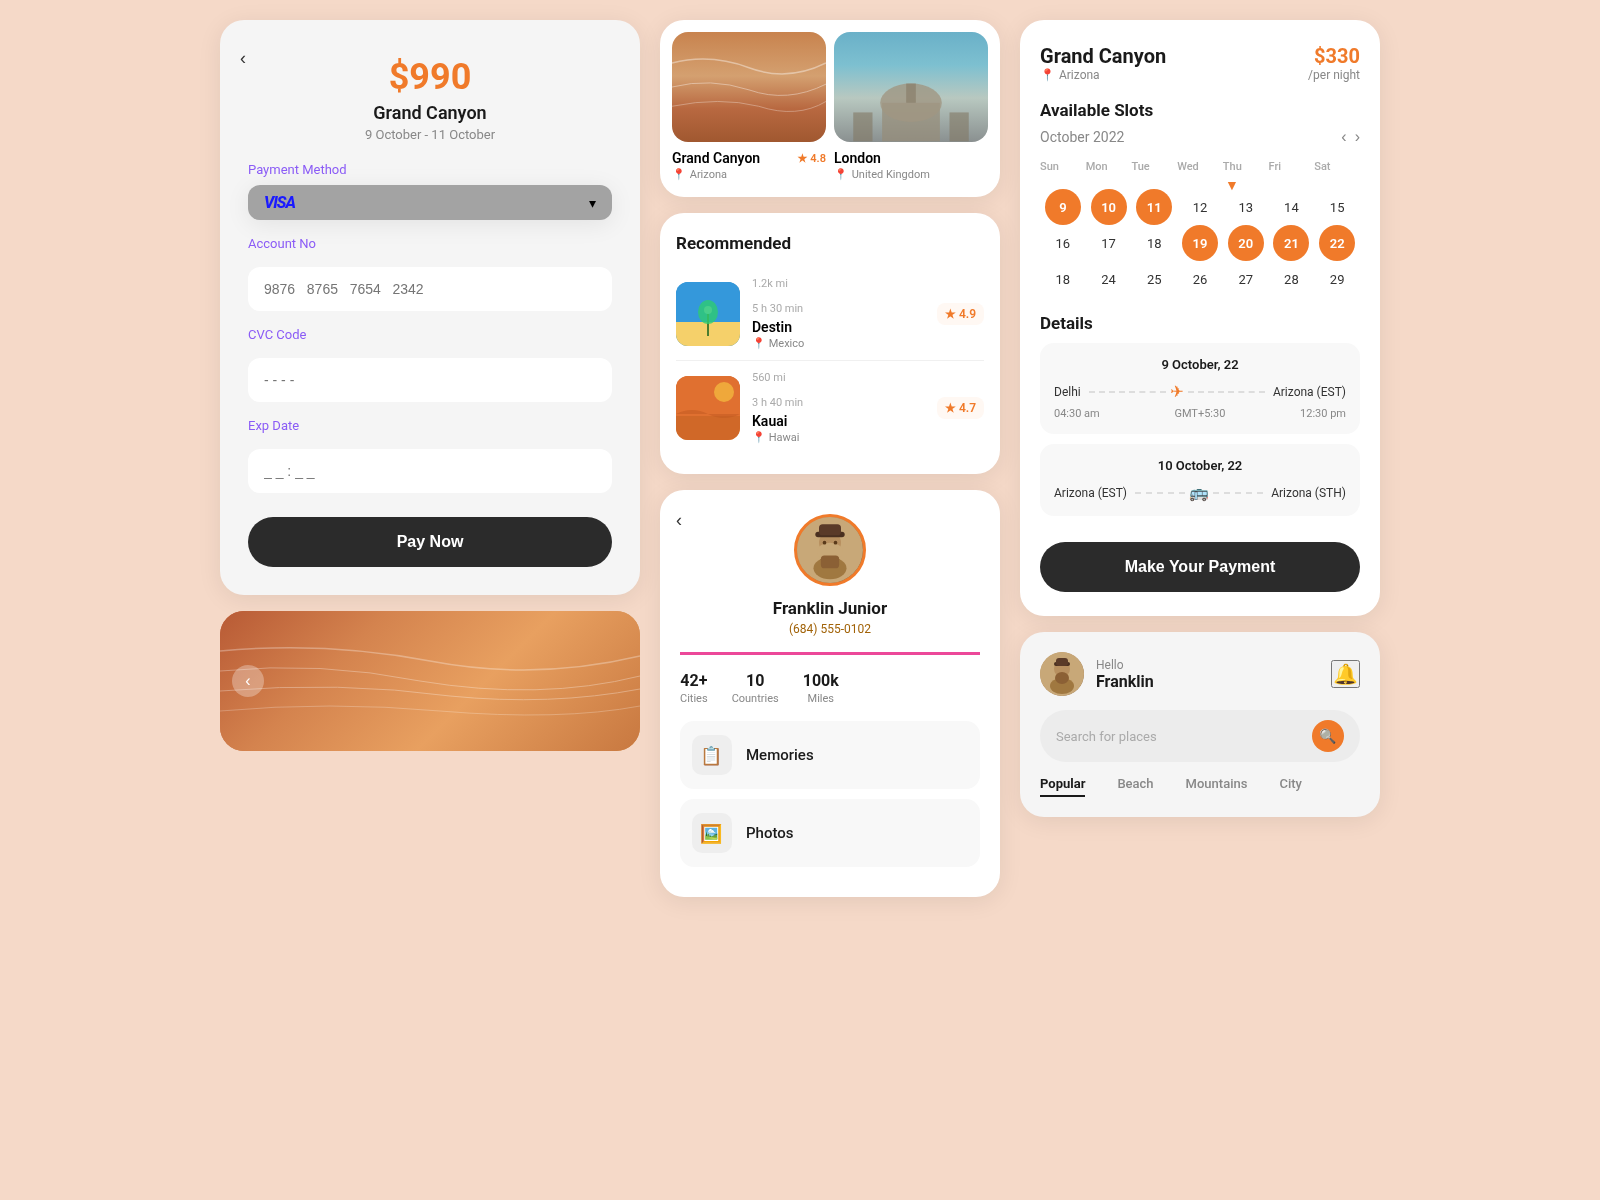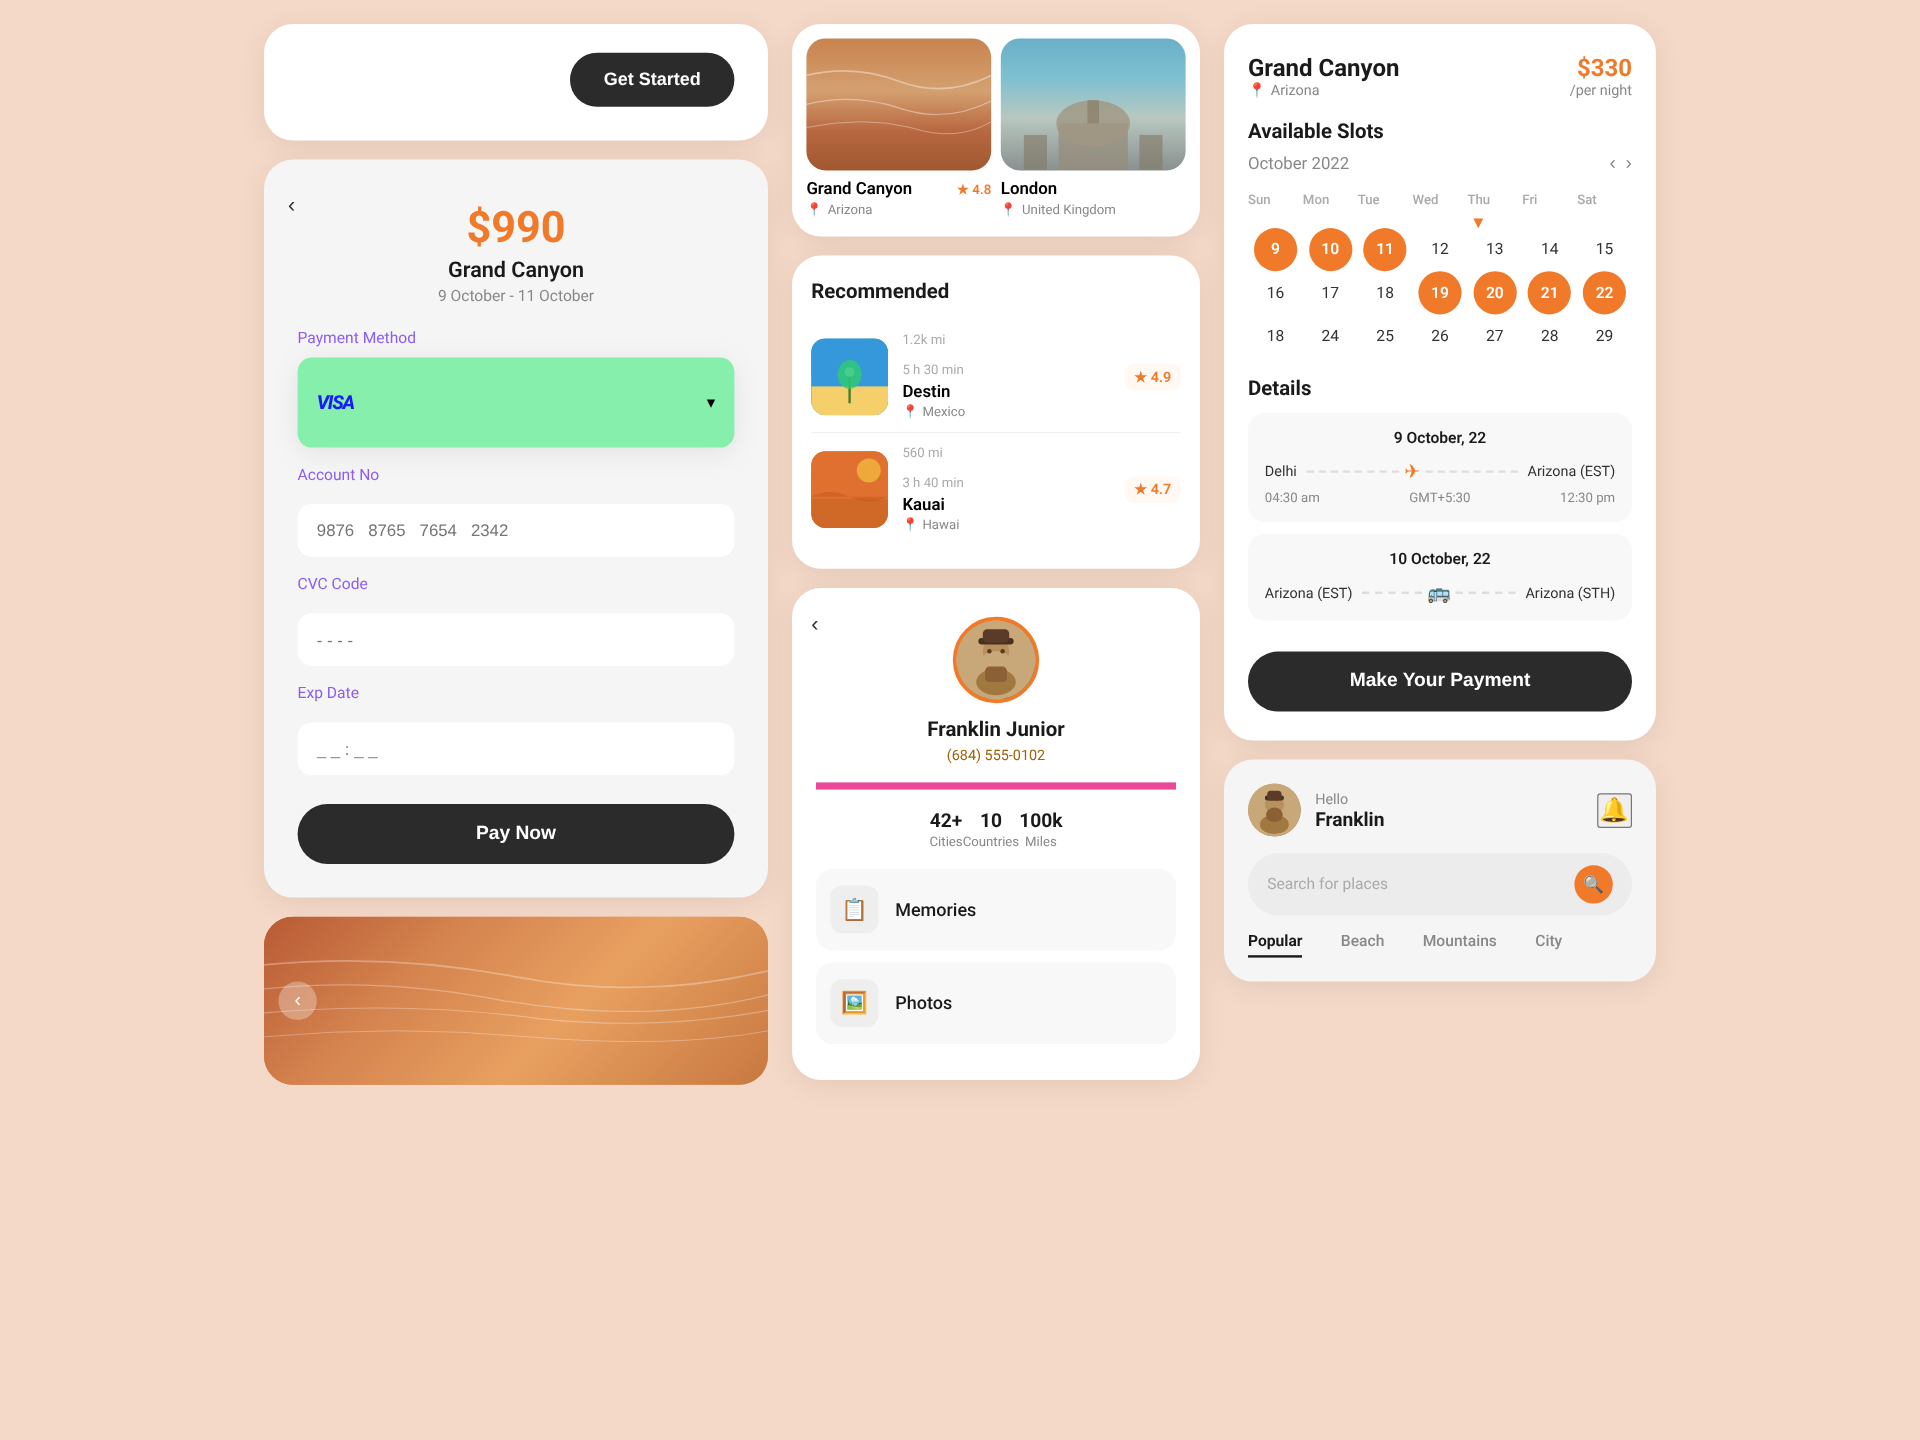--- a/index.html
+++ b/index.html
@@ -91,24 +91,24 @@
       margin-bottom: 20px;
     }
     .section-label {
       font-size: 13px;
       color: #8b5cf6;
       margin-bottom: 8px;
       margin-top: 16px;
     }
     .select-input {
       width: 100%;
-      background: #86efac;
+      background: #a3a3a3;
       border: none;
       border-radius: 12px;
-      padding: 28px 16px;
+      padding: 8px 16px;
       font-size: 14px;
       display: flex;
       align-items: center;
       justify-content: space-between;
       cursor: pointer;
     }
     .visa-logo {
       color: #1a1aff;
       font-weight: 800;
       font-size: 16px;
@@ -298,24 +298,25 @@
     }
     .profile-phone {
       text-align: center;
       color: #a16207;
       font-size: 12px;
       margin-top: 4px;
       margin-bottom: 16px;
     }
     .profile-stats {
       display: flex;
-      justify-content: center;
-      border-top: 6px solid #ec4899;
+      justify-content: flex-start;
+      border-top: 3px solid #ec4899;
       padding-top: 16px;
       margin-bottom: 16px;
+      gap: 24px;
     }
     .stat-item { text-align: center; }
     .stat-val { font-size: 16px; font-weight: 700; color: #1a1a1a; }
     .stat-label { font-size: 11px; color: #888; margin-top: 2px; }
     .profile-menu-item {
       display: flex;
       align-items: center;
       gap: 14px;
       padding: 14px 12px;
       background: #f8f8f8;
@@ -526,23 +527,20 @@
       color: #1a1a1a;
       font-weight: 700;
       border-bottom: 2px solid #1a1a1a;
     }
   </style>
 </head>
 <body>
 
 <div class="col1">
 
-  <div class="get-started-card card">
-    <button class="get-started-btn">Get Started</button>
-  </div>
 
   <div class="payment-card card">
     <button class="back-btn">‹</button>
     <div class="payment-amount">$990</div>
     <div class="payment-destination">Grand Canyon</div>
     <div class="payment-dates">9 October  -  11 October</div>
 
     <div class="section-label">Payment Method</div>
     <div class="select-input card">
       <span class="visa-logo">VISA</span>

